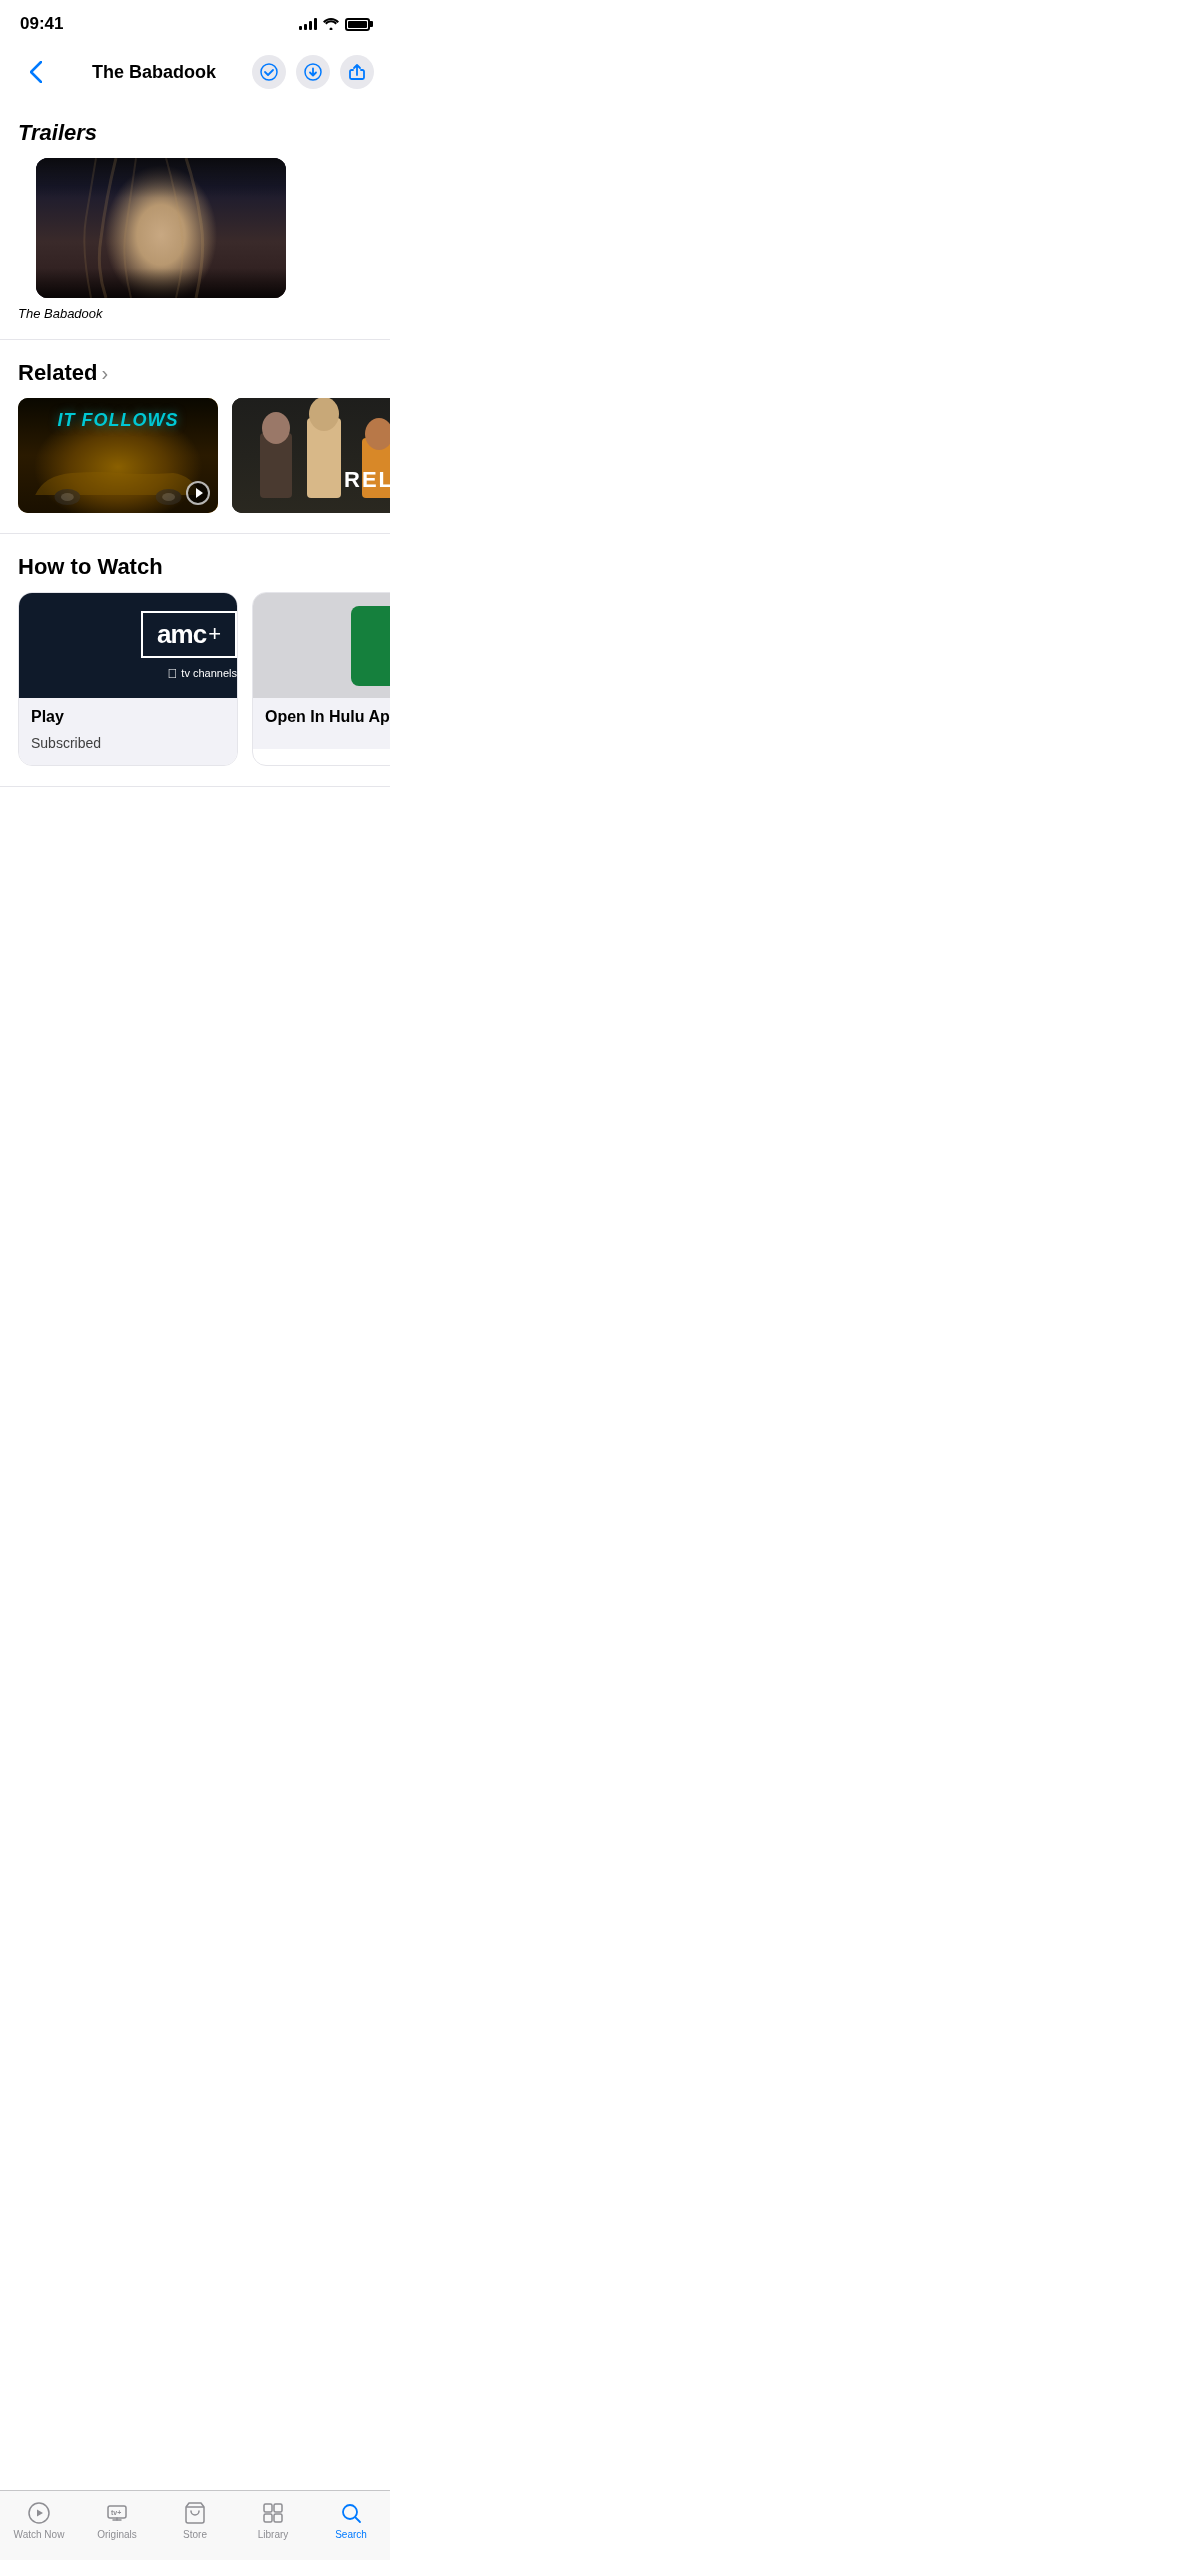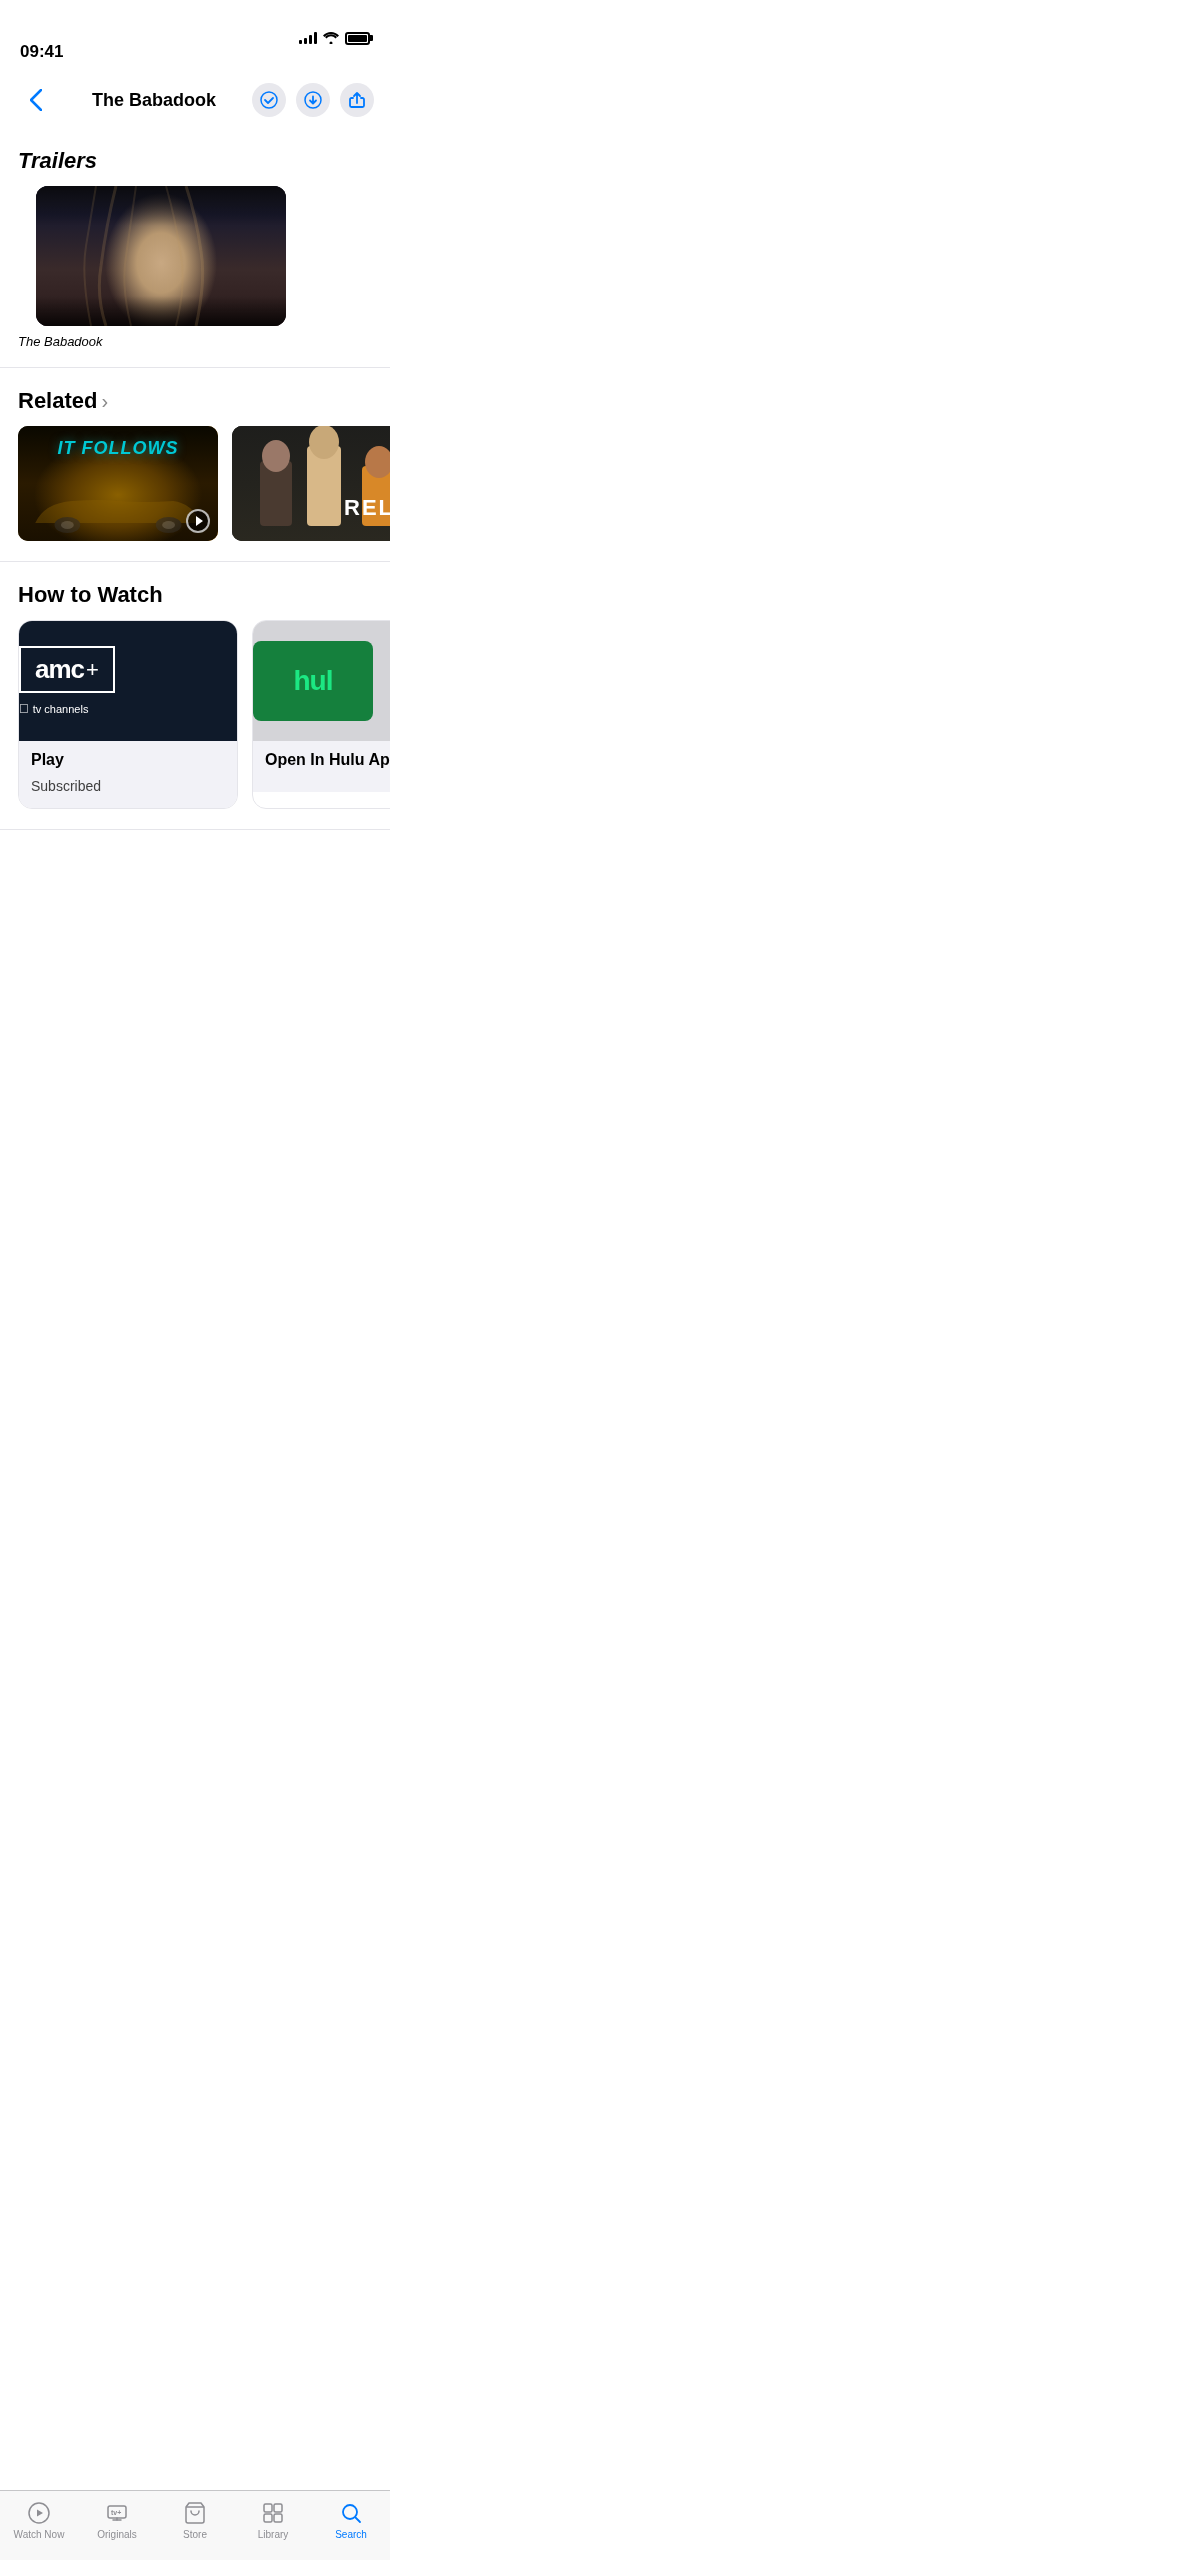--- a/index.html
+++ b/index.html
@@ -19,21 +19,20 @@
       display: flex;
       justify-content: space-between;
       align-items: center;
       padding: 14px 20px 10px;
       background: #ffffff;
     }
     .status-time {
       font-size: 17px;
       font-weight: 600;
       color: #000;
-      margin-top: 28px;
     }
     .status-icons {
       display: flex;
       align-items: center;
       gap: 6px;
     }
     .signal-bars {
       display: flex;
       align-items: flex-end;
       gap: 2px;
@@ -310,24 +309,24 @@
     .how-to-watch-scroll::-webkit-scrollbar { display: none; }
 
     .watch-card {
       flex-shrink: 0;
       width: 220px;
       border-radius: 14px;
       overflow: hidden;
       border: 1px solid #e5e5ea;
     }
     .watch-card-image {
-      height: 120px;
+      height: 105px;
       display: flex;
       flex-direction: column;
-      align-items: flex-start;
+      align-items: flex-end;
       justify-content: center;
       gap: 8px;
     }
     .amc-card .watch-card-image {
       background: #0f1a2a;
     }
     .amc-logo-box {
       border: 2px solid #ffffff;
       padding: 6px 14px;
       display: flex;

